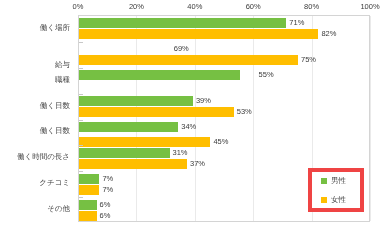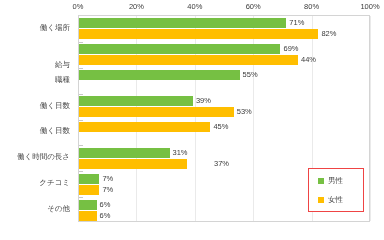--- a/index.html
+++ b/index.html
@@ -123,21 +123,21 @@
     line-height: 10px;
   }
 
   
   #legend {
     position: absolute;
     left: 308px;
     top: 168px;
     width: 56px;
     height: 44px;
-    border: 1px solid #ef4444;
+    border: 4px solid #ef4444;
     box-sizing: border-box;
     background: #ffffff;
     display: flex;
     flex-direction: column;
     justify-content: center;
     gap: 11px;
     padding-left: 9px;
   }
   .legend-item {
     display: flex;
@@ -186,32 +186,32 @@
             <div class="bar male" style="width: 207.32px; background: rgb(118, 192, 67);"></div>
             <span class="bar-label">71%</span>
           </div>
           <div class="bar-wrap" style="top: 13.4375px;">
             <div class="bar female" style="width: 239.44px; background: rgb(255, 190, 0);"></div>
             <span class="bar-label">82%</span>
           </div>
         </div>
         <div class="cat-row" style="top: 25.875px; height: 25.875px;">
           <div class="row-sep" style="top: 0px;"></div>
-          <div class="bar-wrap" style="top: 2.4375px;">
+          <div class="bar-wrap" style="top: 2.4375px; flex-direction: column;">
             <div class="bar male" style="width: 201.48px; background: rgb(118, 192, 67);"></div>
             <span class="bar-label">69%</span>
           </div>
           <div class="bar-wrap" style="top: 13.4375px;">
             <div class="bar female" style="width: 219px; background: rgb(255, 190, 0);"></div>
-            <span class="bar-label">44%</span>
+            <span class="bar-label">75%</span>
           </div>
         </div>
         <div class="cat-row" style="top: 51.75px; height: 25.875px;">
           <div class="row-sep" style="top: 0px;"></div>
-          <div class="bar-wrap" style="top: 2.4375px;">
+          <div class="bar-wrap" style="top: 2.4375px; gap: 16px;">
             <div class="bar male" style="width: 160.6px; background: rgb(118, 192, 67);"></div>
             <span class="bar-label">55%</span>
           </div>
         </div>
         <div class="cat-row" style="top: 77.625px; height: 25.875px; padding-left: 30px;">
           <div class="row-sep" style="top: 0px;"></div>
           <div class="bar-wrap" style="top: 2.4375px;">
             <div class="bar male" style="width: 113.88px; background: rgb(118, 192, 67);"></div>
             <span class="bar-label">39%</span>
           </div>
@@ -219,32 +219,32 @@
             <div class="bar female" style="width: 154.76px; background: rgb(255, 190, 0);"></div>
             <span class="bar-label">53%</span>
           </div>
         </div>
         <div class="cat-row" style="top: 103.5px; height: 25.875px;">
           <div class="row-sep" style="top: 0px;"></div>
           <div class="bar-wrap" style="top: 2.4375px;">
             <div class="bar male" style="width: 99.28px; background: rgb(118, 192, 67);"></div>
             <span class="bar-label">34%</span>
           </div>
-          <div class="bar-wrap" style="top: 2px;">
+          <div class="bar-wrap" style="top: 17px;">
             <div class="bar female" style="width: 131.4px; background: rgb(255, 190, 0);"></div>
             <span class="bar-label">45%</span>
           </div>
         </div>
         <div class="cat-row" style="top: 129.375px; height: 25.875px;">
           <div class="row-sep" style="top: 0px;"></div>
           <div class="bar-wrap" style="top: 2.4375px;">
             <div class="bar male" style="width: 90.52px; background: rgb(118, 192, 67);"></div>
             <span class="bar-label">31%</span>
           </div>
-          <div class="bar-wrap" style="top: 13.4375px; gap: 24px;">
+          <div class="bar-wrap" style="top: 13.4375px;">
             <div class="bar female" style="width: 108.04px; background: rgb(255, 190, 0);"></div>
             <span class="bar-label">37%</span>
           </div>
         </div>
         <div class="cat-row" style="top: 155.25px; height: 25.875px;">
           <div class="row-sep" style="top: 0px;"></div>
           <div class="bar-wrap" style="top: 2.4375px;">
             <div class="bar male" style="width: 20.44px; background: rgb(118, 192, 67);"></div>
             <span class="bar-label">7%</span>
           </div>

